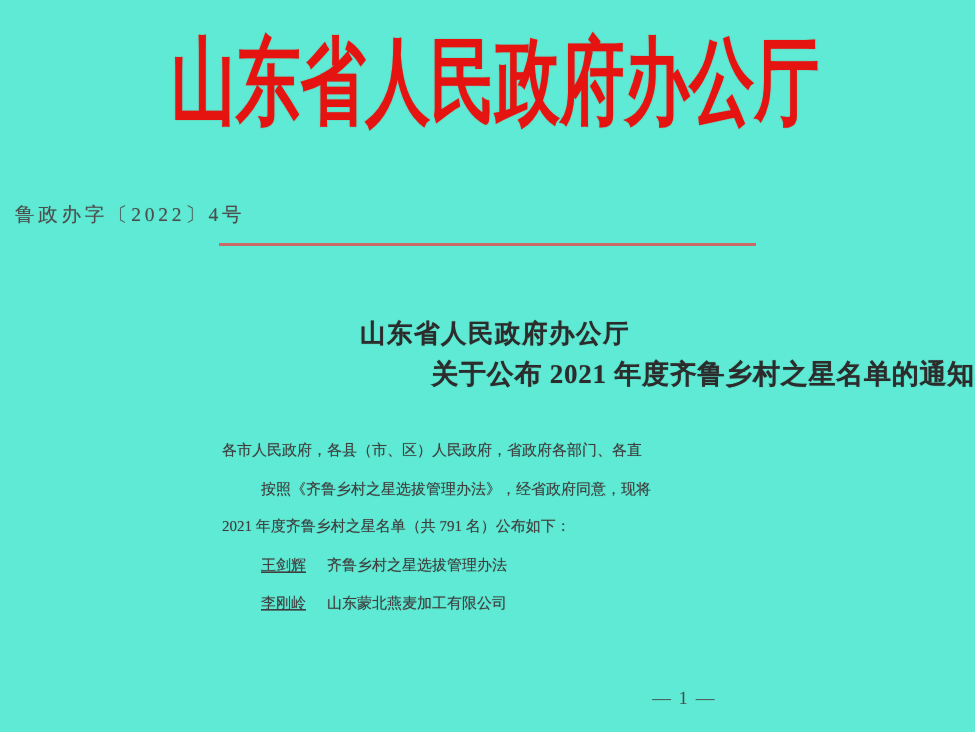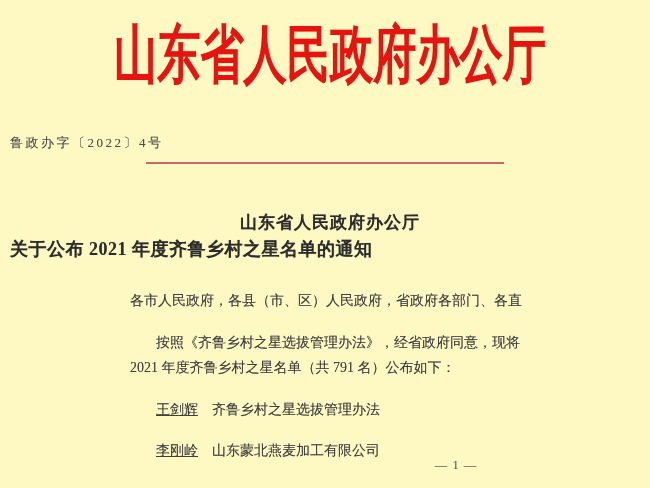--- a/index.html
+++ b/index.html
@@ -8,21 +8,21 @@
     width: 650px;
     height: 488px;
     overflow: hidden;
     background: #fdfdfd;
     font-family: "Liberation Serif", "DejaVu Serif", serif;
   }
   .page {
     position: relative;
     width: 650px;
     height: 488px;
-    background: #fef9c3;
+    background: #5eead4;
   }
   
   .header-wrap {
     position: absolute;
     top: 22px;
     left: 10px;
     width: 640px;
     text-align: center;
   }
   .header-text {
@@ -69,45 +69,44 @@
     font-weight: bold;
     color: var(--title-text, #2c2c2c);
     letter-spacing: 1px;
     text-shadow: 0 0 0.7px rgba(44,44,44,0.45);
   }
   .title2 {
     position: absolute;
     top: 237px;
     left: 10px;
     width: 640px;
-    text-align: left;
+    text-align: right;
     font-size: 18px;
     font-weight: bold;
     color: var(--title-text, #2c2c2c);
     letter-spacing: 0.5px;
     text-shadow: 0 0 0.7px rgba(44,44,44,0.45);
   }
   
   .body-block {
     position: absolute;
     top: 288px;
-    left: 130px;
+    left: 148px;
     width: 366px;
-    font-size: 14px;
+    font-size: 10px;
     color: var(--body-text, #3f3f3f);
     text-shadow: 0 0 0.6px rgba(63,63,63,0.45);
   }
   .line {
     white-space: nowrap;
     height: 25.5px;
     line-height: 25.5px;
   }
   .indent {
     padding-left: 26px;
-    margin-top: 16px;
   }
   .star-name {
     display: inline-block;
     margin-right: 14px;
     text-decoration: underline;
   }
   
   .page-number {
     position: absolute;
     top: 458px;

